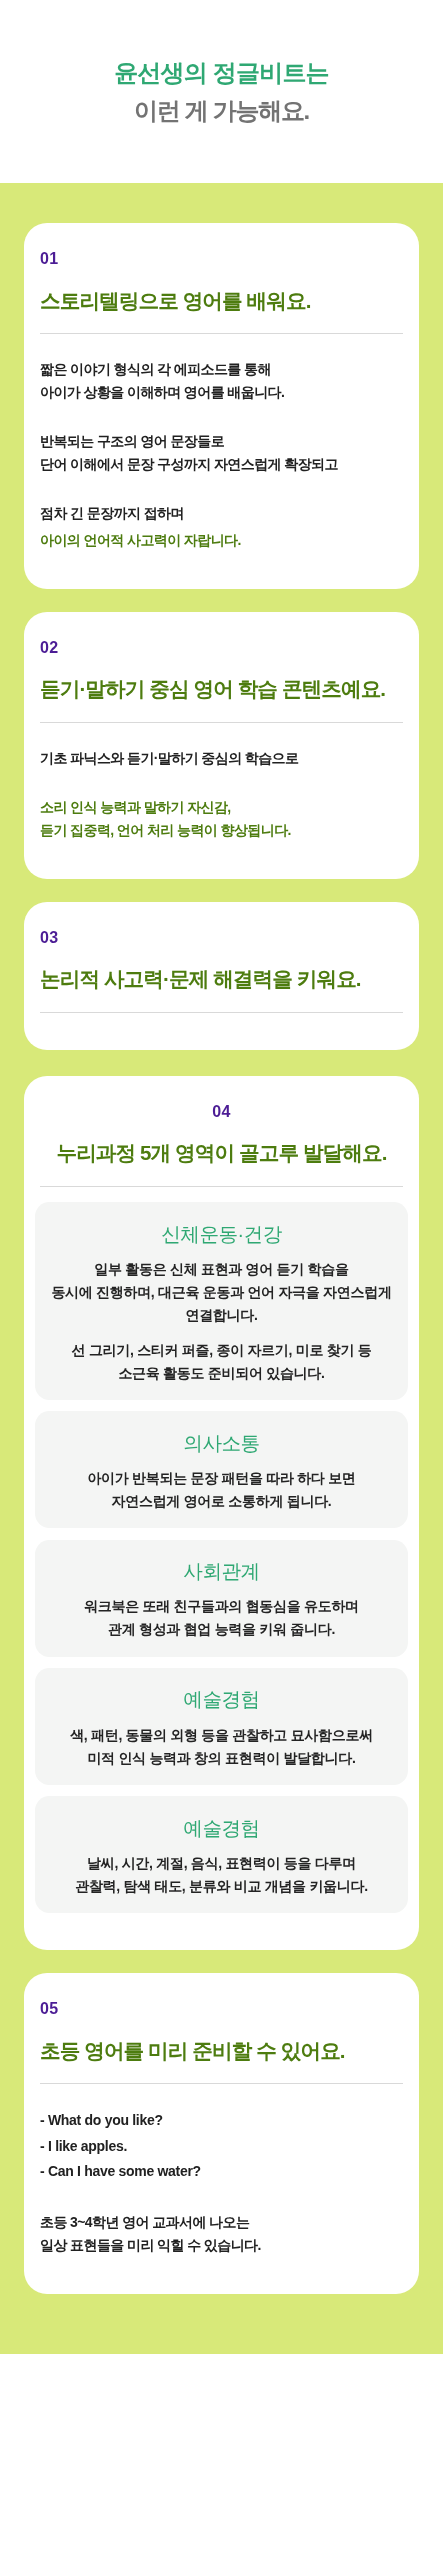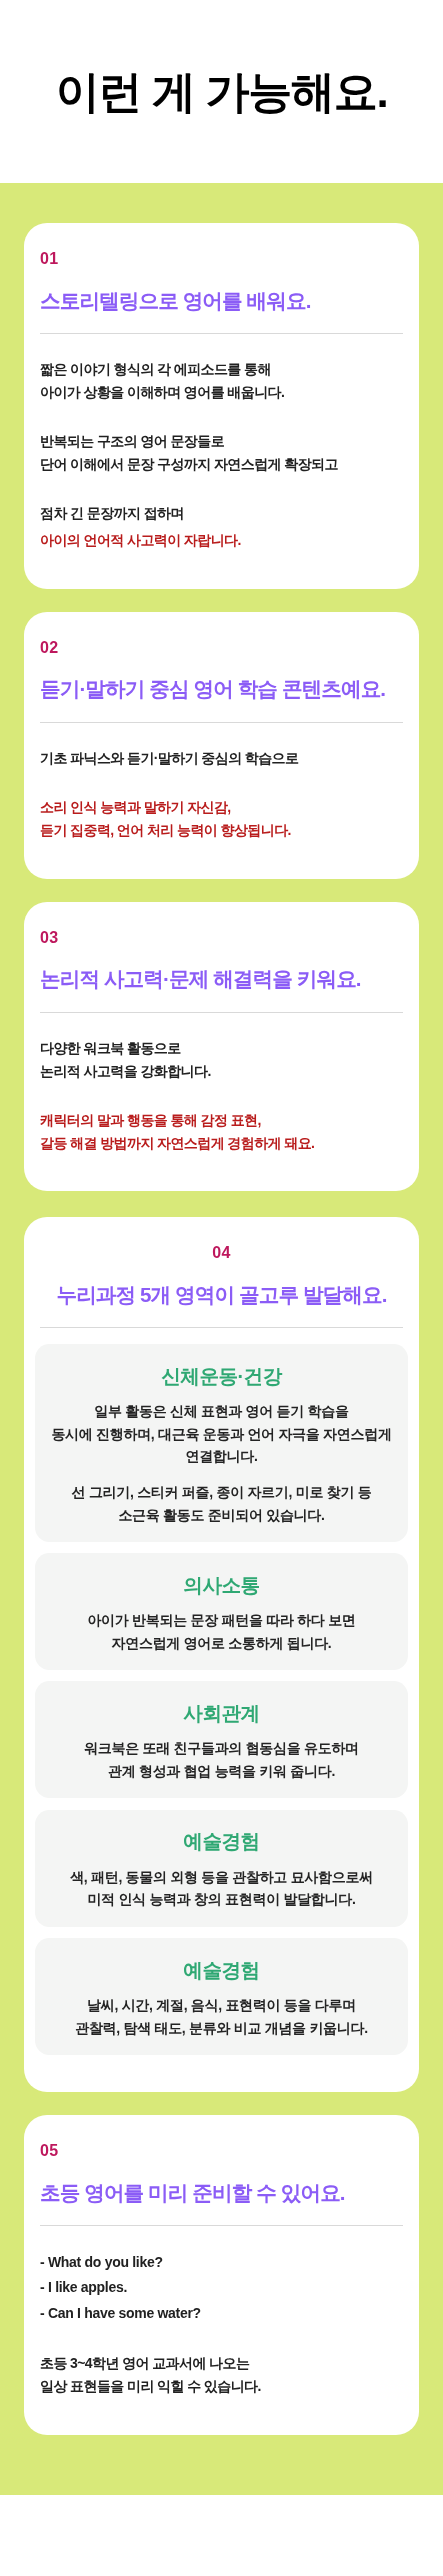--- a/index.html
+++ b/index.html
@@ -21,24 +21,24 @@
     padding-top: 57px;
   }
   .eyebrow {
     font-size: 24px;
     font-weight: 800;
     letter-spacing: -0.8px;
     color: #2fa873;
   }
   .hero-title {
     margin: 6.2px 0 0;
-    font-size: 44px;
+    font-size: 24px;
     font-weight: 800;
     letter-spacing: -1.3px;
-    color: #000000;
+    color: #737373;
   }
 
   
   .lime {
     background: #d8e979;
     padding: 40px 24px 60px;
   }
 
   
   .card {
@@ -46,82 +46,83 @@
     border-radius: 23px;
     padding: 27px 16px 37px;
   }
   .card + .card { margin-top: 23px; }
   .card.gap-lg { margin-top: 26px; text-align: center; }
 
   .num {
     font-size: 16px;
     font-weight: 800;
     letter-spacing: 0.3px;
-    color: #be185d;
+    color: #4c1d95;
   }
   .card-title {
     margin: 18.5px 0 0;
     font-size: 20.6px;
     font-weight: 800;
     letter-spacing: -0.9px;
-    color: #8b5cf6;
+    color: #4d7c0f;
   }
   .divider {
     height: 1px;
     background: #d9d9d9;
     margin-top: 18.5px;
   }
   .card-body { margin-top: 24px; }
 
   .body {
     margin: 0;
     font-size: 14px;
     font-weight: 600;
     line-height: 1.64;
     letter-spacing: -0.6px;
     color: #212121;
     white-space: pre-line;
   }
   .body + .body { margin-top: 26px; }
   .body.tight { margin-top: 4.1px; }
-  .green { color: #b91c1c; font-weight: 700; }
+  .green { color: #4d7c0f; font-weight: 700; }
   .eng { line-height: 1.82; letter-spacing: -0.3px; }
 
   
   .subs { margin: 15.5px -5.2px 0; }
   .sub {
     background: #f4f5f4;
     border-radius: 14.4px;
     padding: 13.4px 15.5px 15.5px;
   }
   .sub + .sub { margin-top: 11.3px; }
   .sub-title {
     margin: 5.2px 0 0;
     font-size: 19.6px;
-    font-weight: 700;
+    font-weight: 400;
     letter-spacing: -0.5px;
     color: #2fa873;
   }
   .sub-body {
     margin: 10.3px 0 0;
     font-size: 14px;
     font-weight: 600;
     line-height: 1.63;
     letter-spacing: -0.3px;
     color: #232323;
     white-space: pre-line;
   }
   .sub-body + .sub-body { margin-top: 12.4px; }
 </style>
 </head>
 <body>
 
 <div class="page">
 
   <header class="hero">
+    <div class="eyebrow">윤선생의 정글비트는</div>
     <h1 class="hero-title">이런 게 가능해요.</h1>
   </header>
 
   <main class="lime">
 
     <section class="card">
       <div class="num">01</div>
       <h2 class="card-title">스토리텔링으로 영어를 배워요.</h2>
       <div class="divider"></div>
       <div class="card-body">
@@ -142,26 +143,20 @@
         <p class="body">기초 파닉스와 듣기·말하기 중심의 학습으로</p>
         <p class="body green">소리 인식 능력과 말하기 자신감,
 듣기 집중력, 언어 처리 능력이 향상됩니다.</p>
       </div>
     </section>
 
     <section class="card">
       <div class="num">03</div>
       <h2 class="card-title">논리적 사고력·문제 해결력을 키워요.</h2>
       <div class="divider"></div>
-      <div class="card-body">
-        <p class="body">다양한 워크북 활동으로
-논리적 사고력을 강화합니다.</p>
-        <p class="body green">캐릭터의 말과 행동을 통해 감정 표현,
-갈등 해결 방법까지 자연스럽게 경험하게 돼요.</p>
-      </div>
     </section>
 
     <section class="card gap-lg">
       <div class="num">04</div>
       <h2 class="card-title">누리과정 5개 영역이 골고루 발달해요.</h2>
       <div class="divider"></div>
 
       <div class="subs">
 
         <div class="sub">

